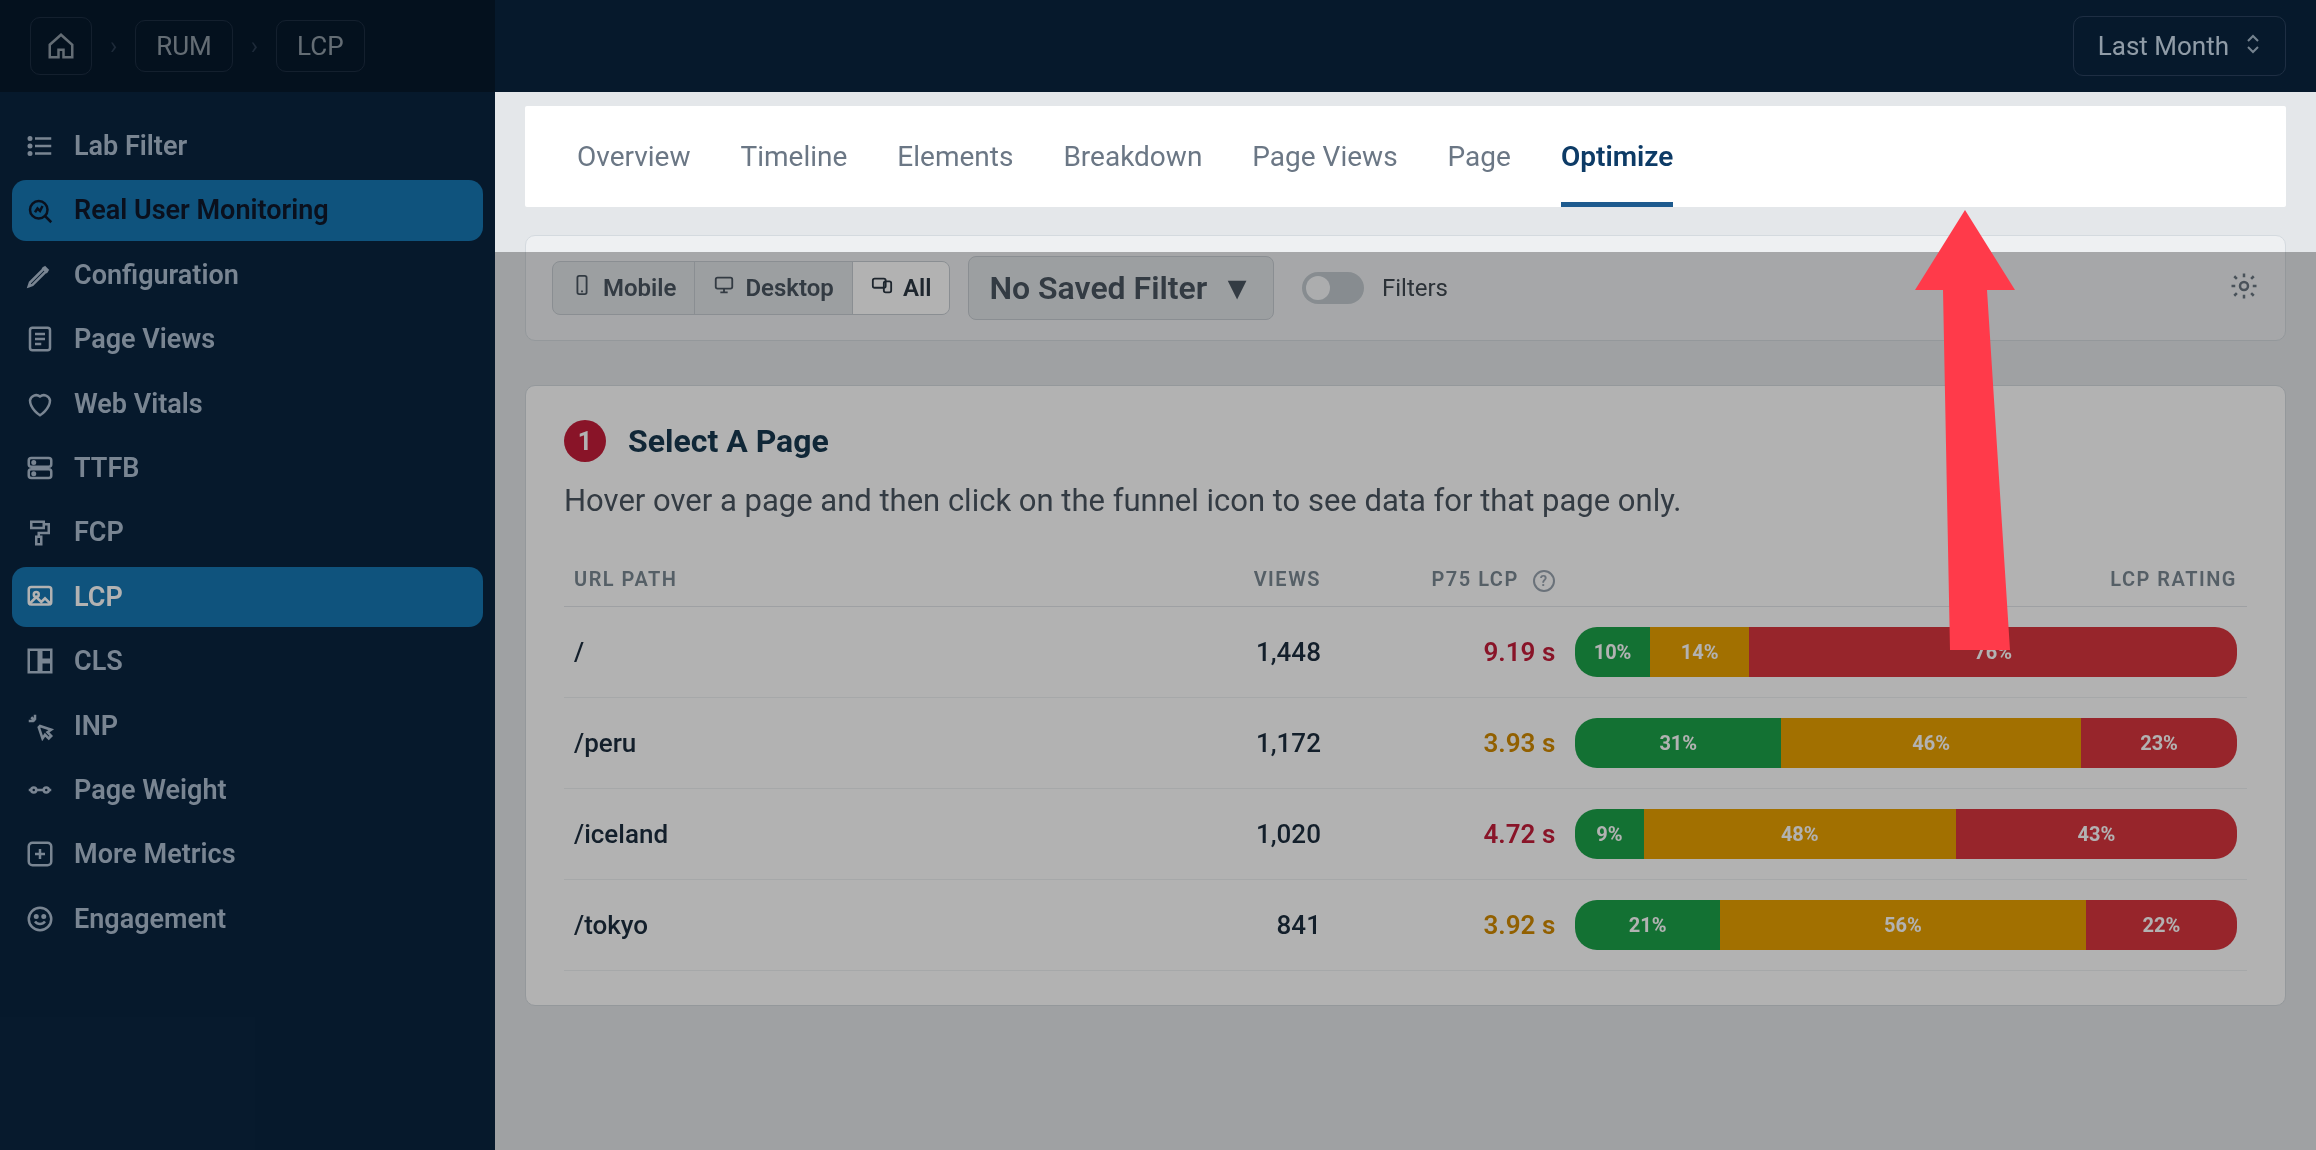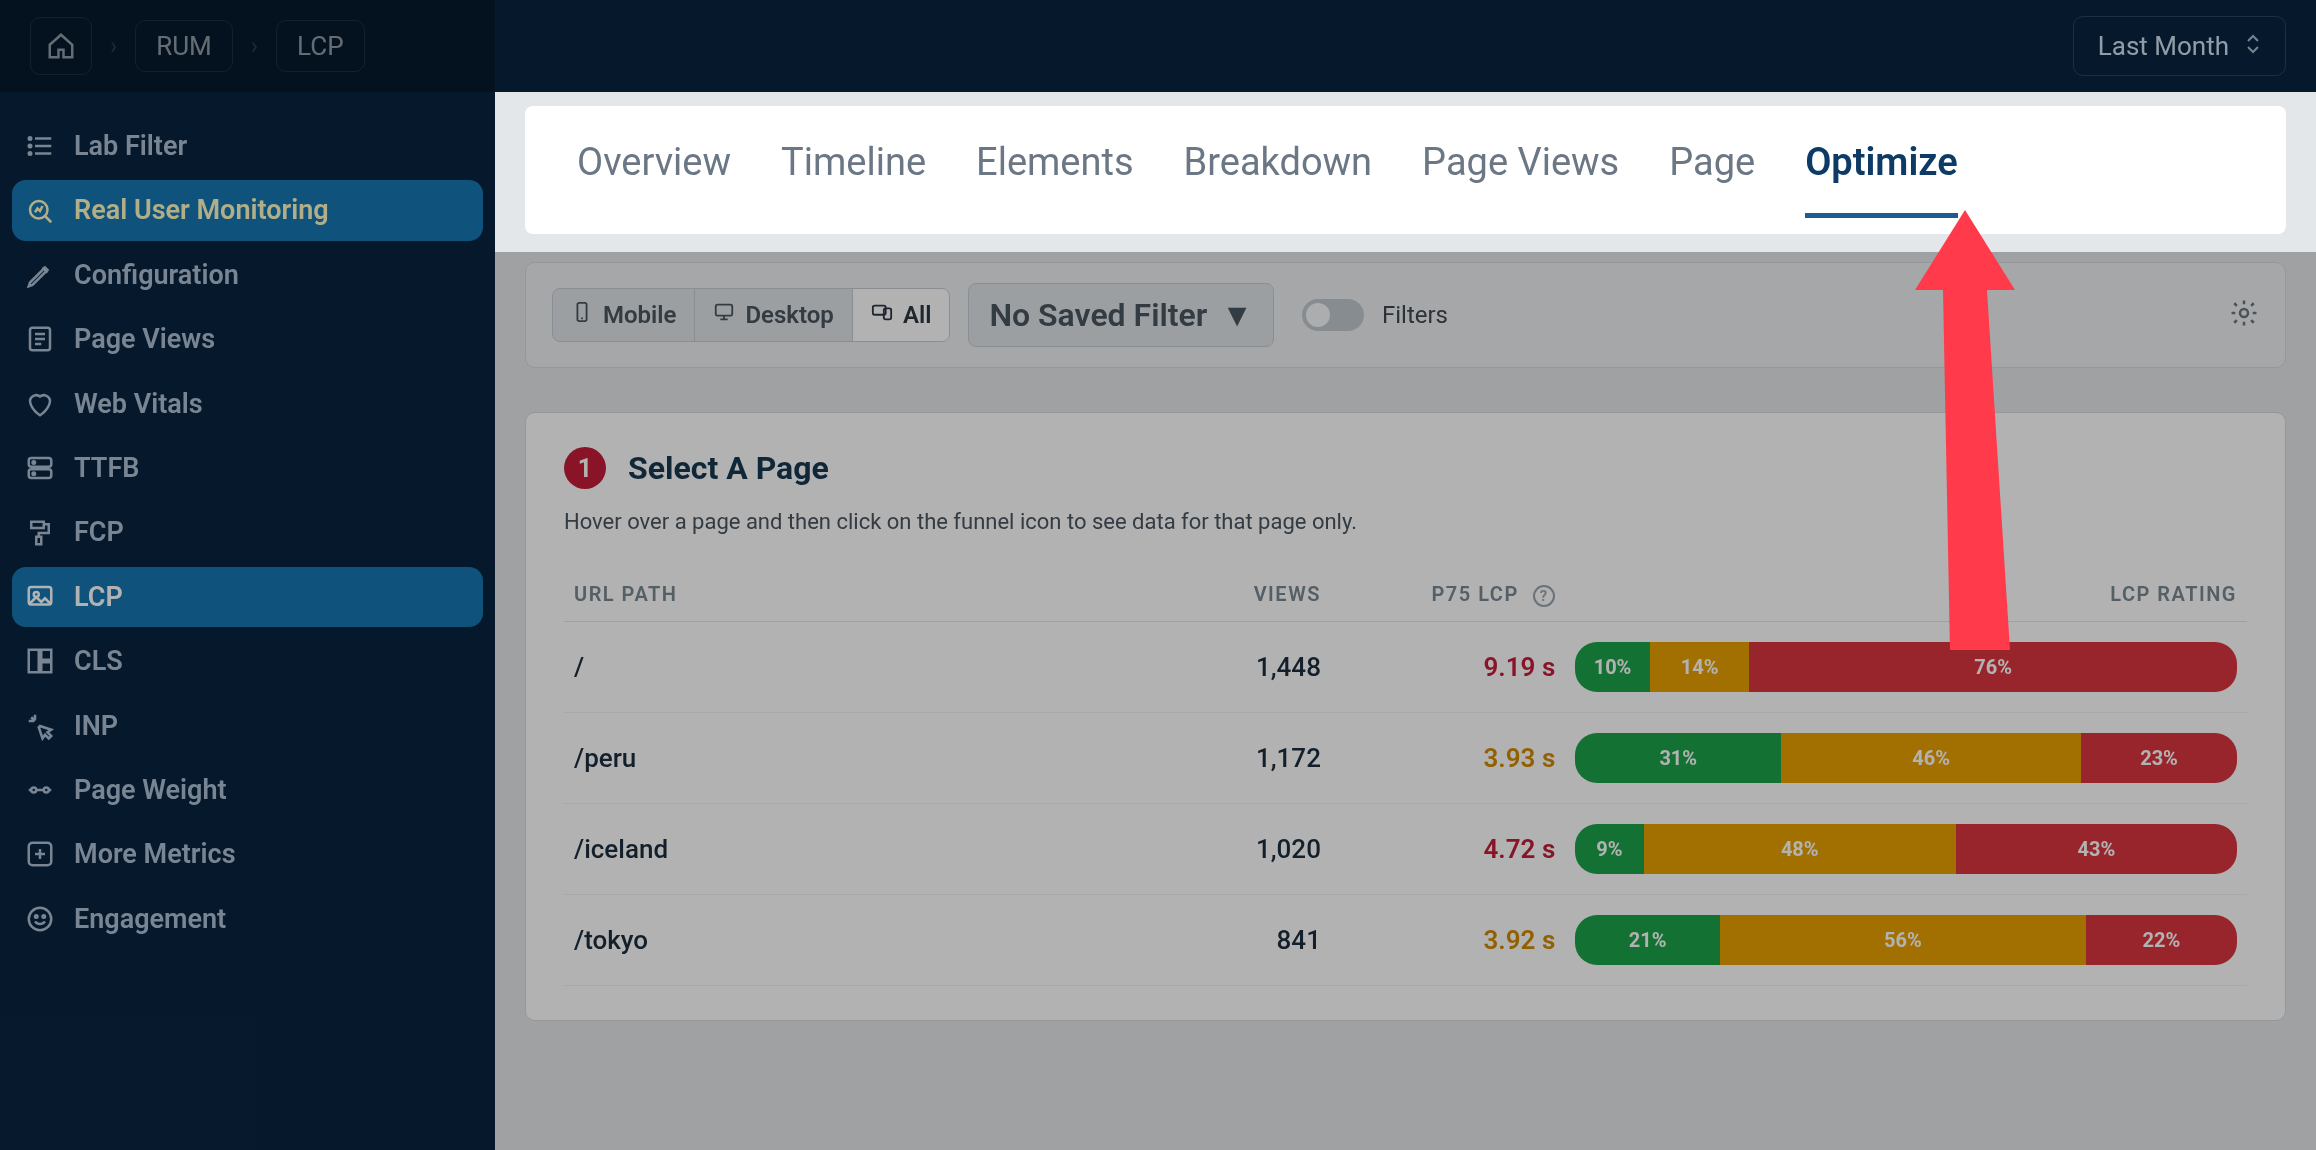--- a/index.html
+++ b/index.html
@@ -81,21 +81,21 @@
     border-radius: 14px;
     font-size: 27px;
     font-weight: 600;
     color: #aebfd2;
     cursor: pointer;
     margin-bottom: 4px;
     line-height: 1.2;
   }
   .side-item.primary {
     background: #1677b3;
-    color: #fef9c3;
+    color: #0f172a;
   }
   .side-item.secondary-active {
     background: #1677b3;
     color: #ffffff;
   }
   .side-icon {
     width: 32px;
     height: 32px;
     flex: 0 0 32px;
     display: flex;
@@ -109,25 +109,25 @@
   .main {
     flex: 1;
     background: #e4e7ea;
     padding: 14px 30px 0 30px;
     position: relative;
     overflow: hidden;
   }
 
   .tabs-card {
     background: #ffffff;
-    border-radius: 8px;
-    padding: 34px 52px 16px 52px;
+    border-radius: 2px;
+    padding: 34px 52px 0 52px;
     display: flex;
     gap: 50px;
-    font-size: 38px;
+    font-size: 28px;
     color: #6b7785;
   }
   .tab {
     padding-bottom: 34px;
     cursor: pointer;
     position: relative;
   }
   .tab.active {
     color: #0d3b66;
     font-weight: 600;
@@ -247,21 +247,21 @@
     display: flex;
     align-items: center;
     justify-content: center;
   }
   .card-title {
     font-size: 32px;
     font-weight: 700;
     color: #18384f;
   }
   .card-sub {
-    font-size: 22px;
+    font-size: 31px;
     color: #4a5560;
     margin-bottom: 34px;
   }
   table.pages {
     width: 100%;
     border-collapse: collapse;
     font-size: 26px;
   }
   table.pages th {
     text-align: left;

